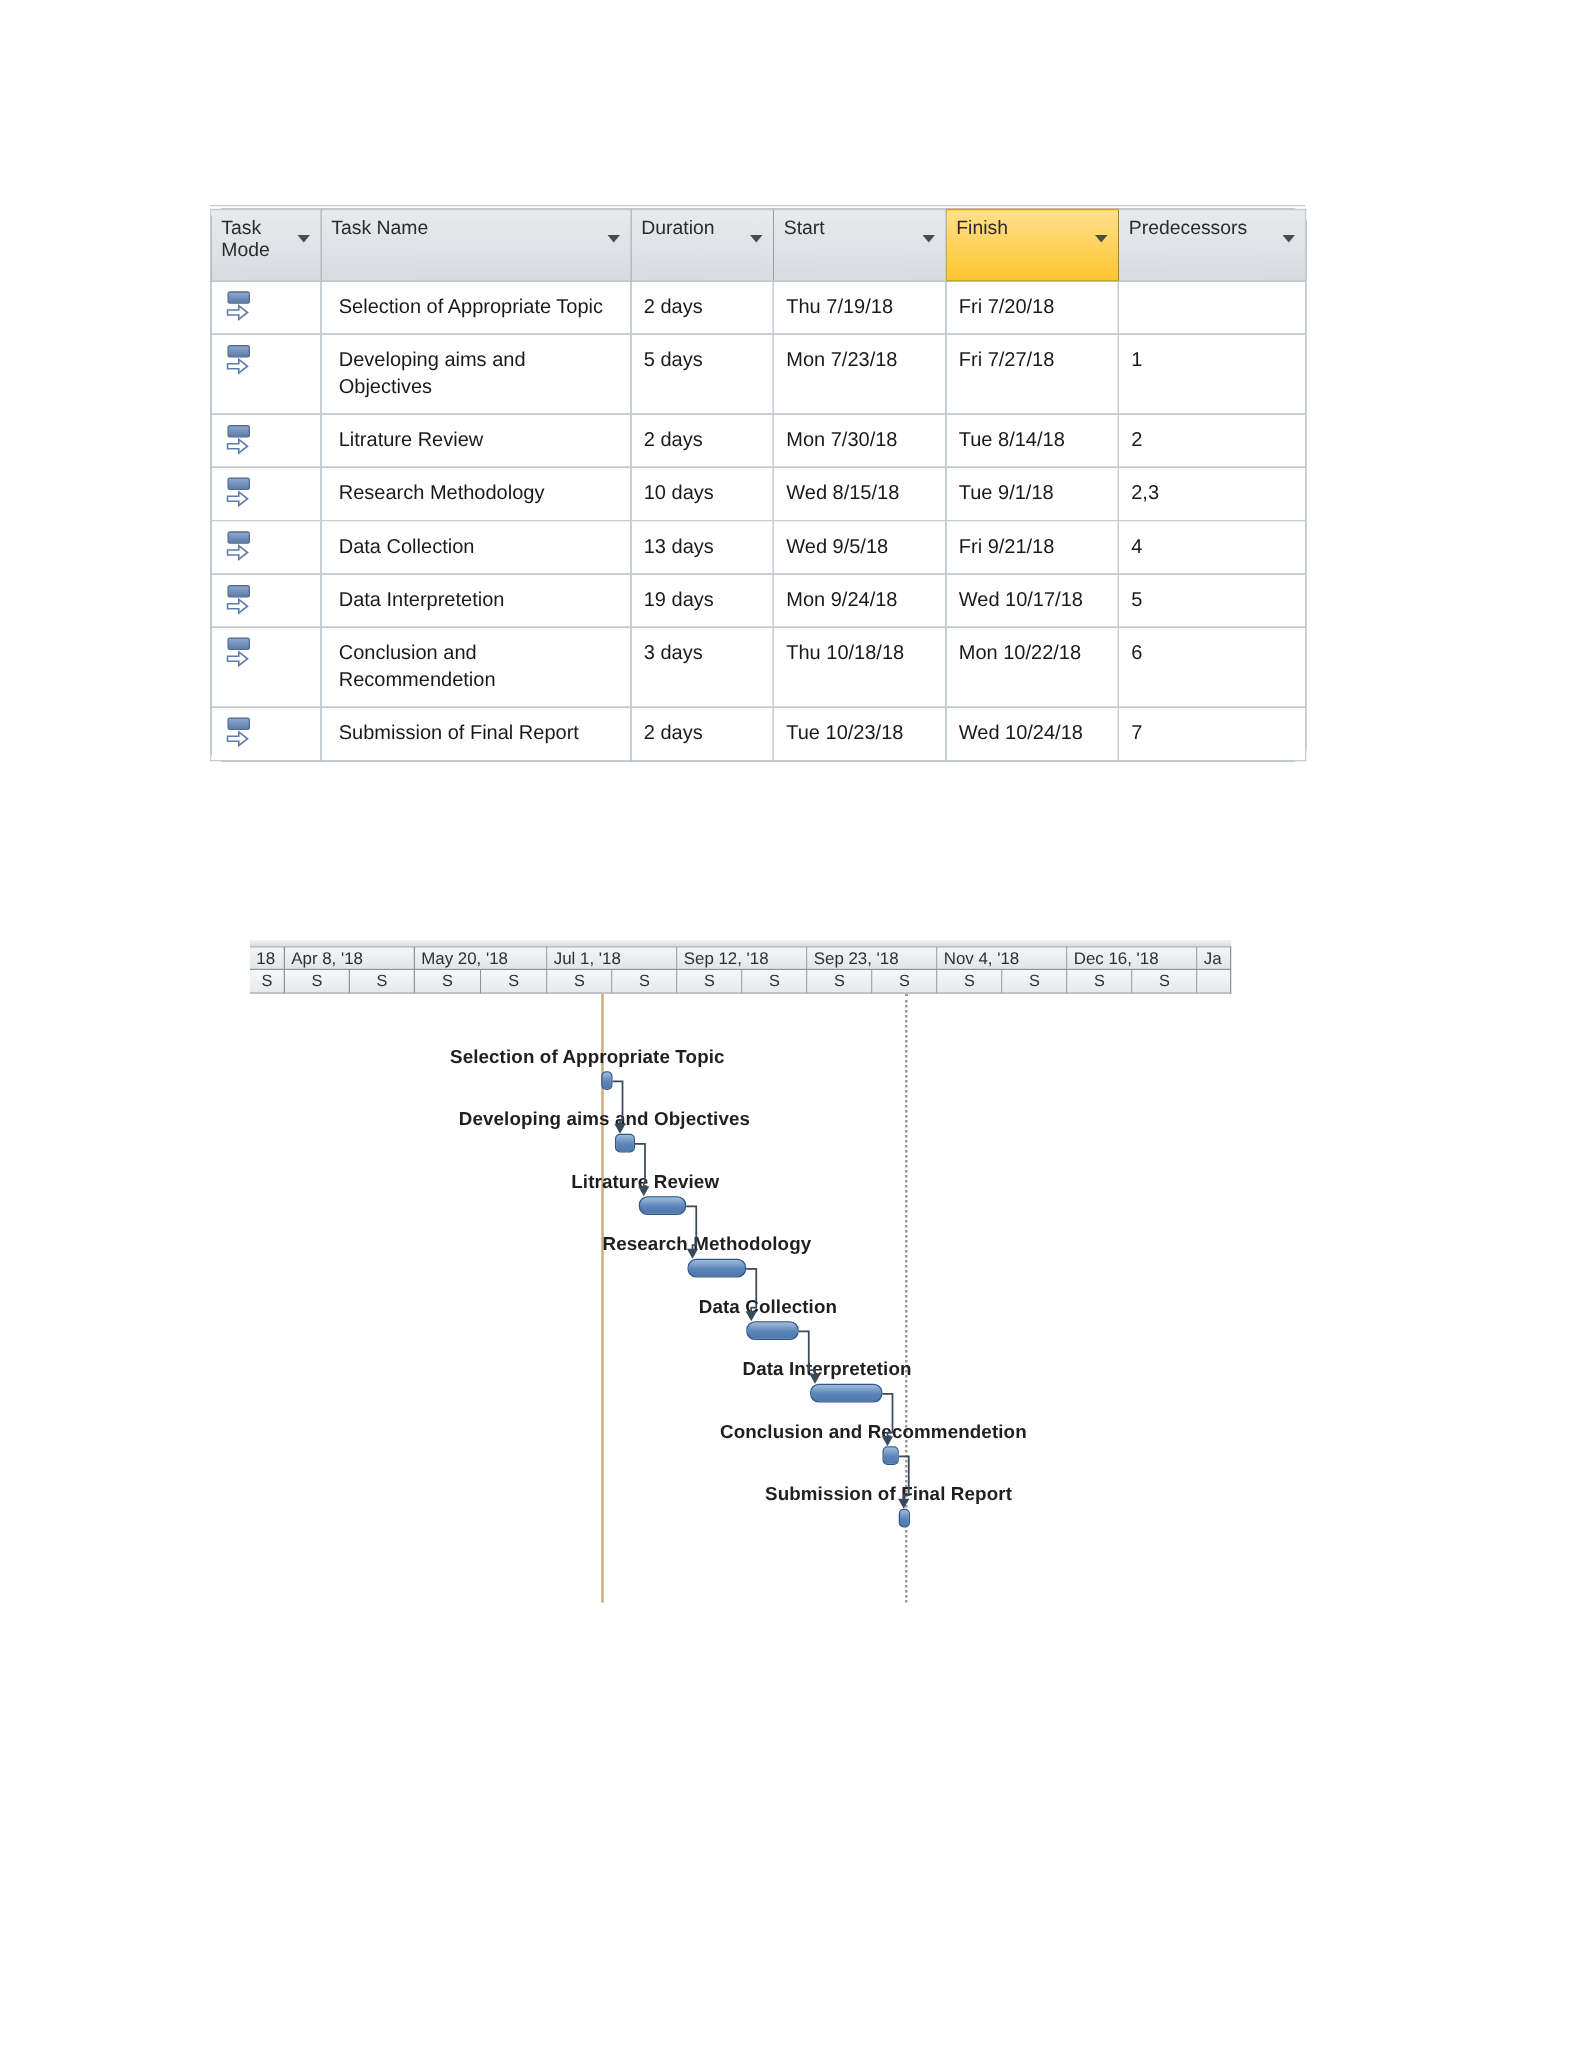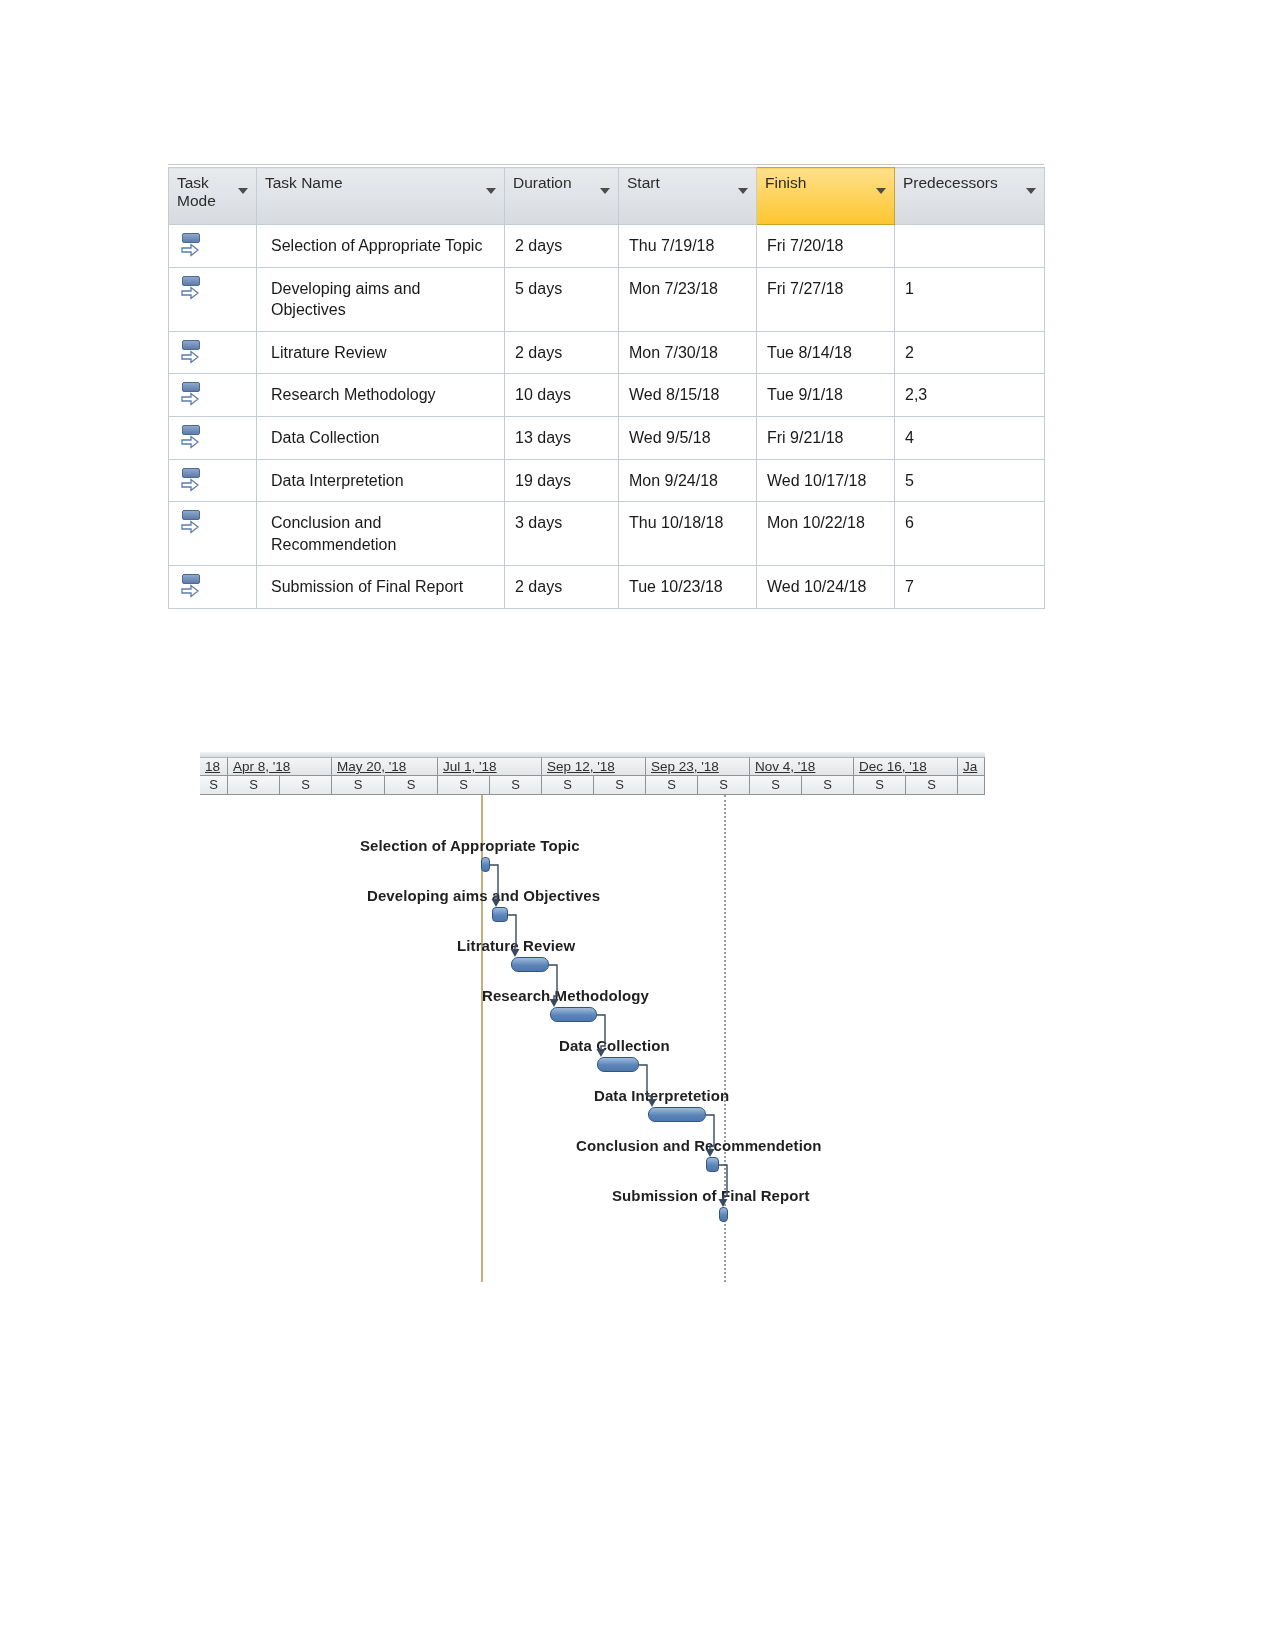--- a/index.html
+++ b/index.html
@@ -148,21 +148,20 @@
     border-bottom: 1px solid #8d9399;
     border-top: 1px solid #b5babf;
     background: linear-gradient(#f4f5f6, #e2e5e8);
     font-size: 13.5px;
     color: #2f2f2f;
     line-height: 17px;
     padding-left: 5px;
     box-sizing: border-box;
     white-space: nowrap;
     overflow: hidden;
-    text-decoration: underline;
   }
   .tl-minor {
     border-right: 1px solid #8d9399;
     border-bottom: 1px solid #8d9399;
     background: linear-gradient(#f6f7f8, #e6e9ec);
     font-size: 13px;
     color: #2f2f2f;
     line-height: 18px;
     text-align: center;
     box-sizing: border-box;

